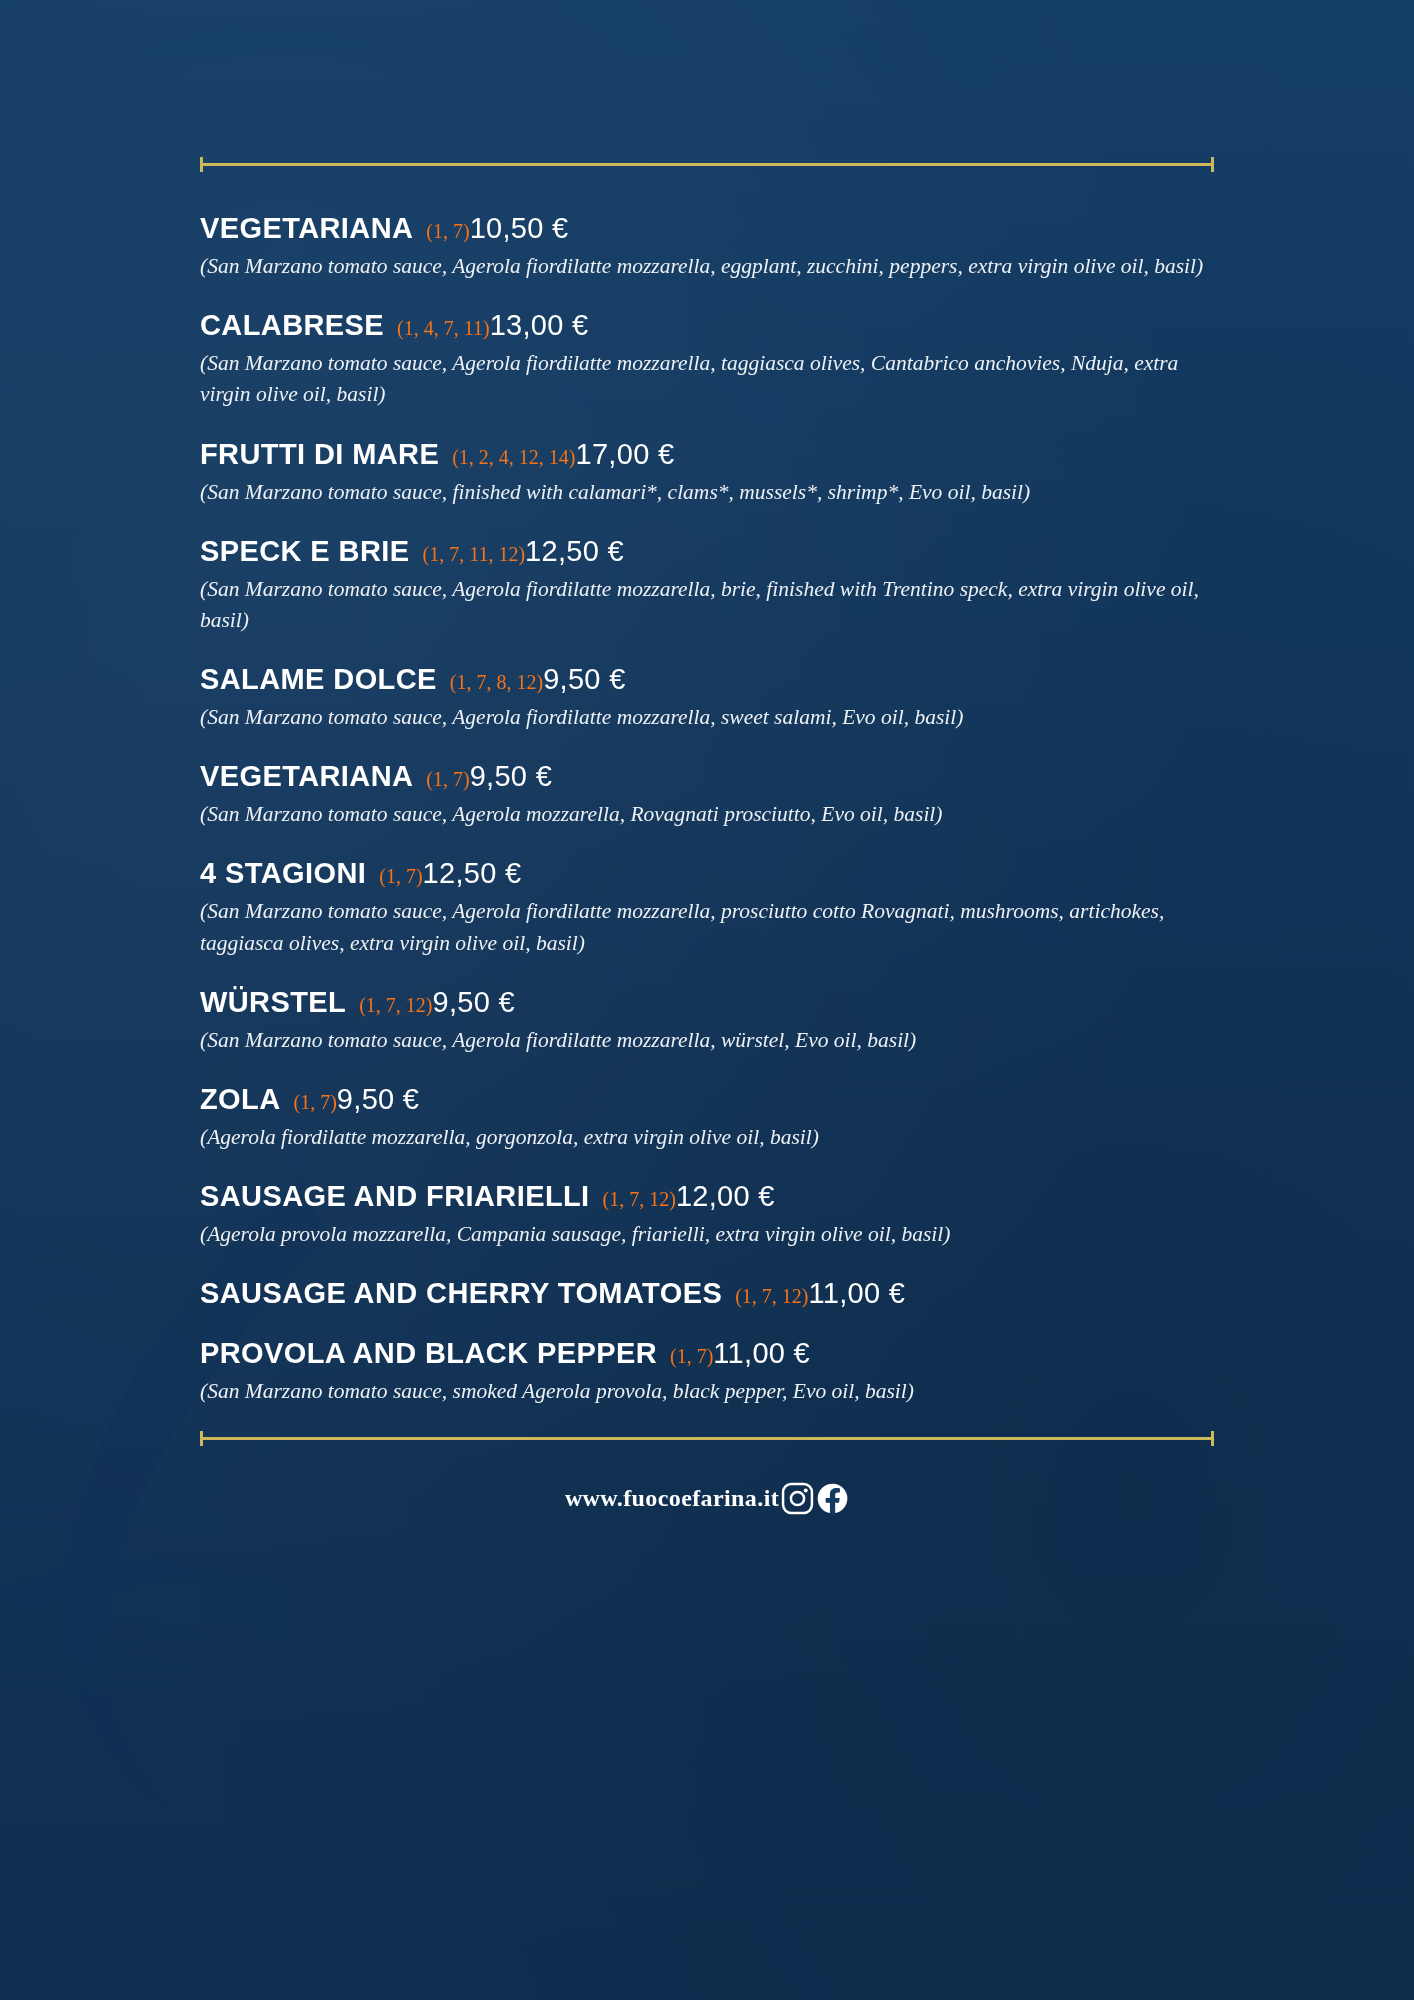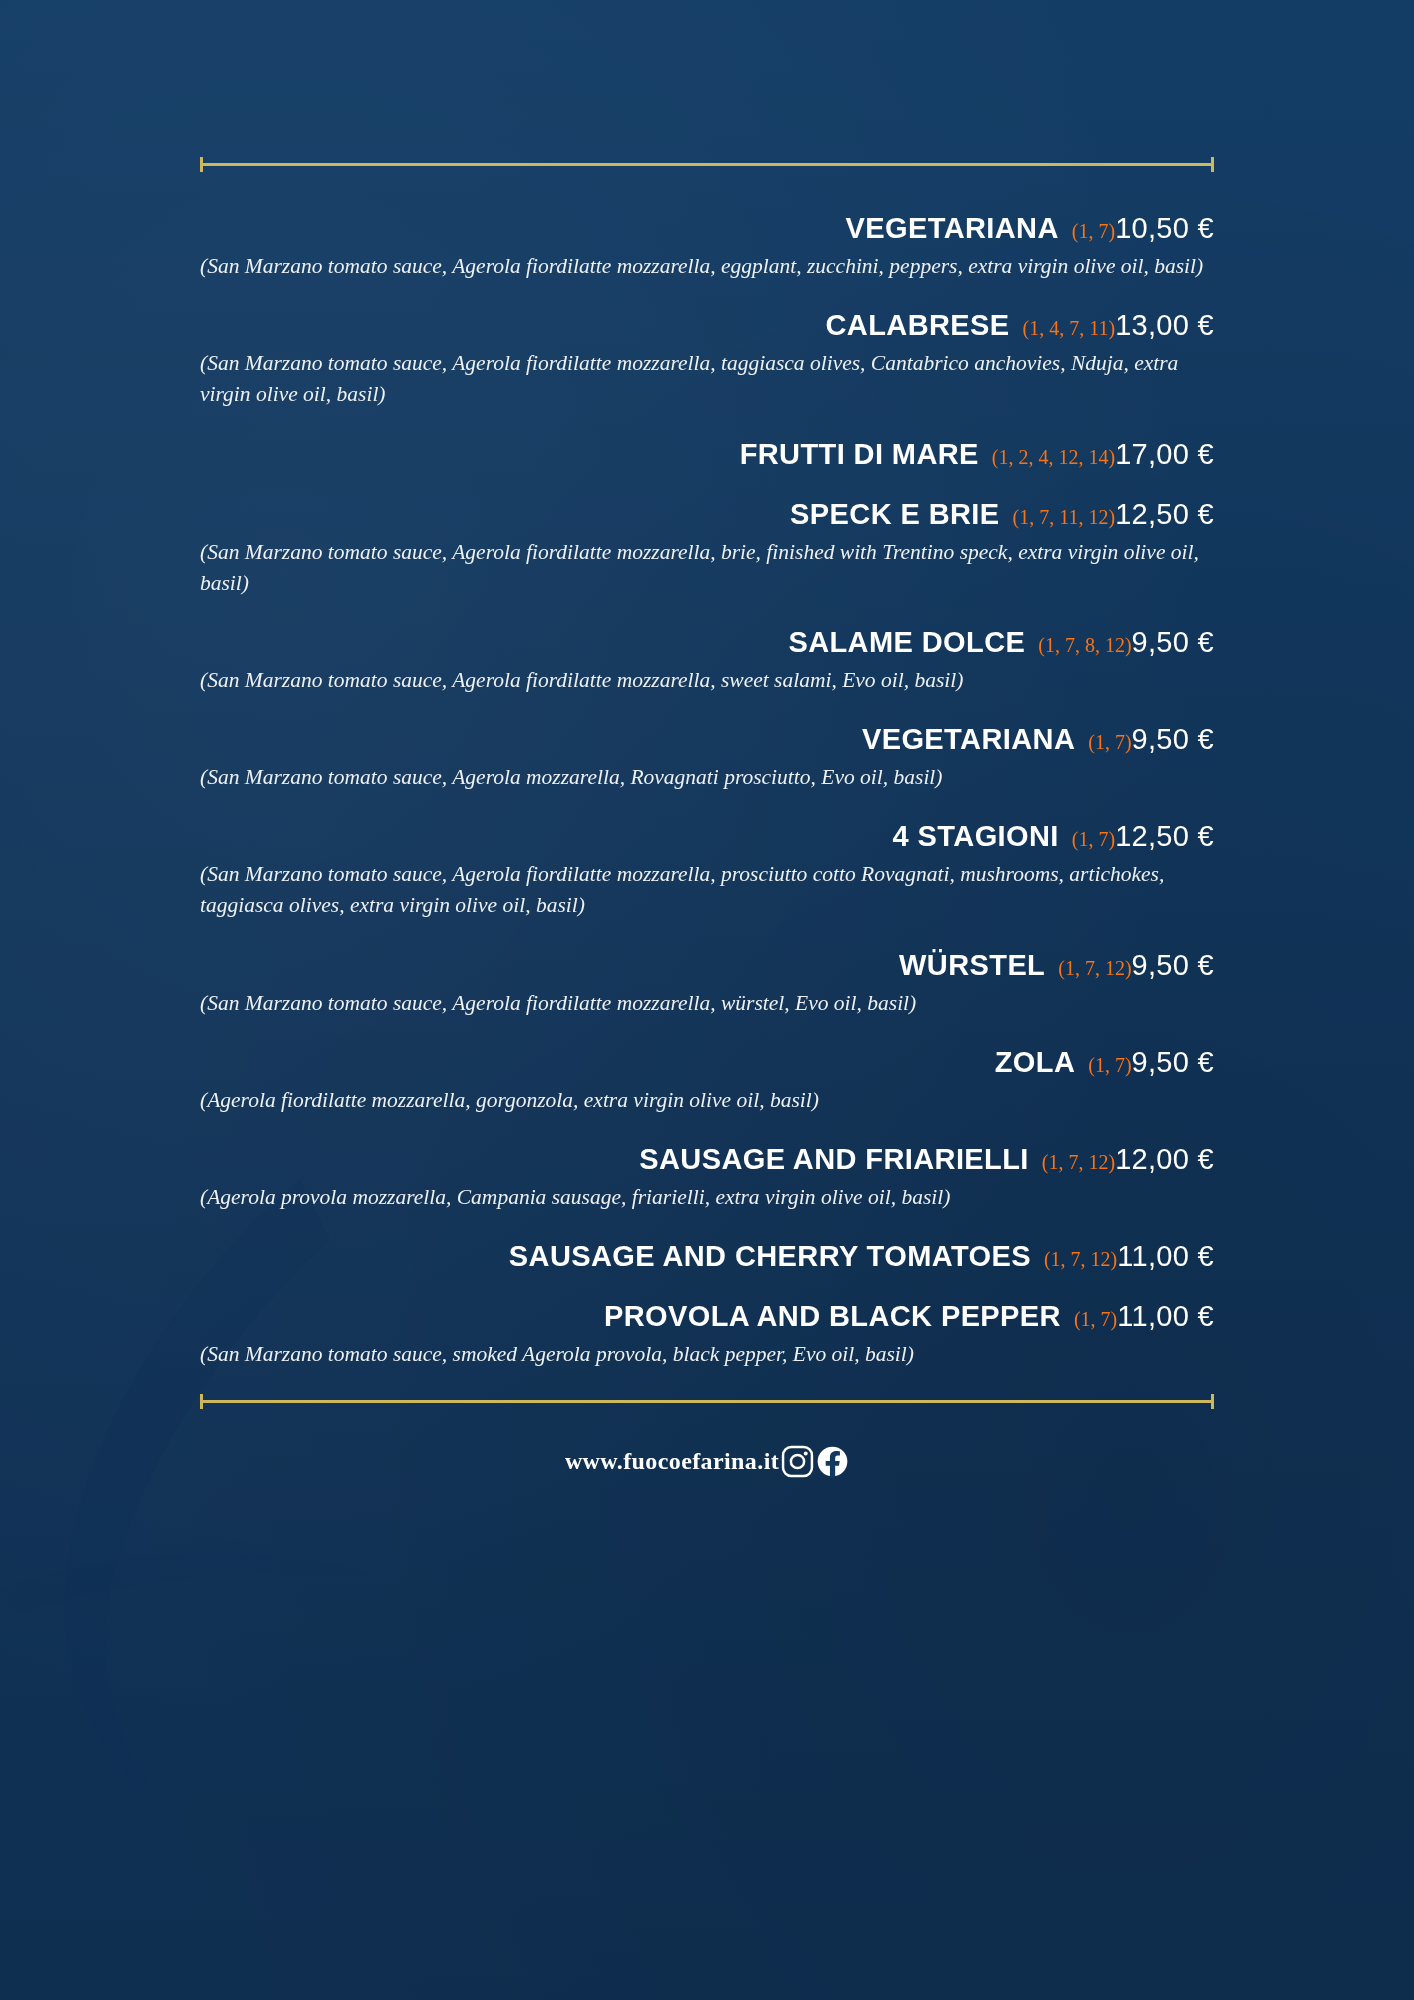--- a/index.html
+++ b/index.html
@@ -63,21 +63,21 @@
     margin-top: 46px;
   }
   .menu-item {
     margin-bottom: 27px;
   }
   .menu-item:last-child { margin-bottom: 0; }
 
   .item-head {
     display: flex;
     align-items: baseline;
-    justify-content: flex-end;
+    justify-content: flex-start;
     white-space: nowrap;
   }
   .name-wrap {
     display: flex;
     align-items: baseline;
   }
   .item-name {
     font-size: 29px;
     font-weight: 700;
     letter-spacing: 0.4px;
@@ -168,20 +168,21 @@
     </div>
 
     <div class="menu-item">
       <div class="item-head">
         <div class="name-wrap">
           <span class="item-name">FRUTTI DI MARE</span>
           <span class="item-allergens">(1, 2, 4, 12, 14)</span>
         </div>
         <span class="item-price">17,00 €</span>
       </div>
+      <div class="item-desc">(San Marzano tomato sauce, finished with calamari*, clams*, mussels*, shrimp*, Evo oil, basil)</div>
     </div>
 
     <div class="menu-item">
       <div class="item-head">
         <div class="name-wrap">
           <span class="item-name">SPECK E BRIE</span>
           <span class="item-allergens">(1, 7, 11, 12)</span>
         </div>
         <span class="item-price">12,50 €</span>
       </div>

